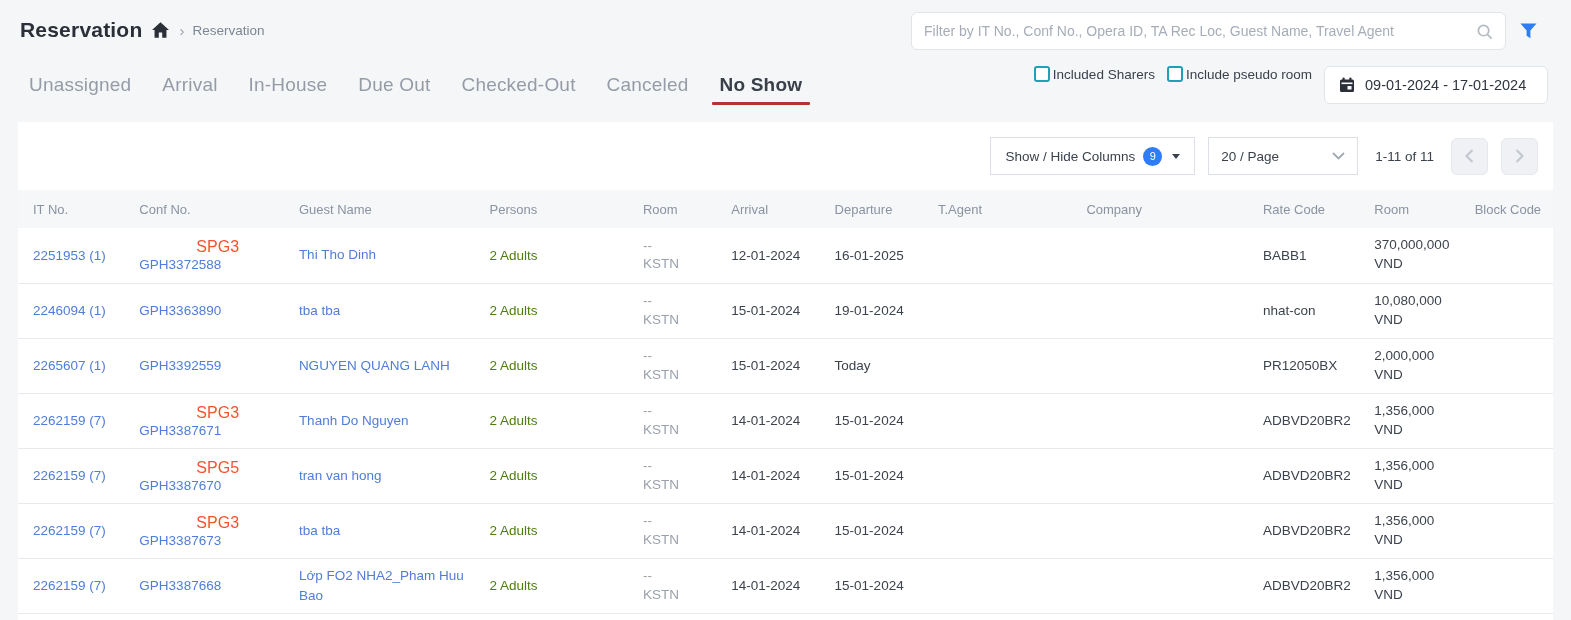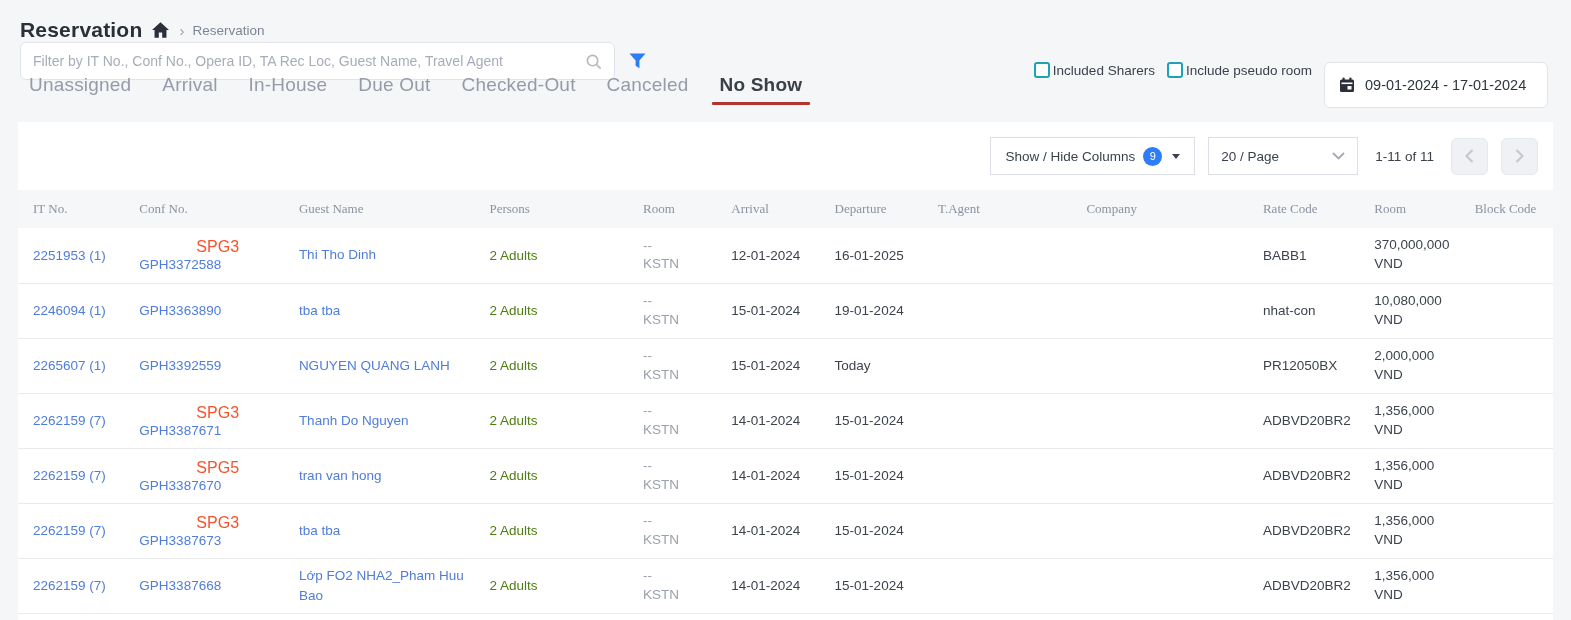--- a/index.html
+++ b/index.html
@@ -5,21 +5,21 @@
   * { margin:0; padding:0; box-sizing:border-box; }
   html,body { width:1571px; height:620px; overflow:hidden; }
   body {
     font-family:"Liberation Sans", sans-serif;
     background:#f5f6f8;
     color:#3d434d;
   }
   
   .top-row{
     display:flex; justify-content:space-between; align-items:flex-start;
-    padding:12px 34px 0 20px; height:60px;flex-direction:column;
+    padding:12px 34px 0 20px; height:60px;
   }
   .title-group{ display:flex; align-items:center; gap:10px; padding-top:6px; }
   .page-title{ font-size:21px; font-weight:bold; color:#2a2f38; letter-spacing:.2px; }
   .crumb{ display:flex; align-items:center; gap:8px; }
   .crumb-chevron{ color:#9aa1ac; font-size:15px; line-height:1; }
   .crumb-item{ color:#7d8694; font-size:13.5px; }
   .search-group{ display:flex; align-items:center; gap:14px; }
   .search-box{
     width:595px; height:38px; background:#fff; border:1px solid #e1e4e9;
     border-radius:6px; display:flex; align-items:center; padding:0 12px;
@@ -45,21 +45,21 @@
     height:3px; background:#b2342c; border-radius:1px;
   }
   .filter-controls{ display:flex; align-items:flex-start; gap:12px; }
   .checkbox-item{ display:flex; align-items:center; gap:3px; cursor:pointer; }
   .checkbox{
     width:16px; height:16px; border:2px solid #1fa0b5; border-radius:3px; background:#fff;
   }
   .checkbox-label{ font-size:13.5px; color:#3b424c; }
   .date-box{
     display:flex; align-items:center; gap:10px; background:#fff;
-    border:1px solid #e1e4e9; border-radius:6px; height:46px; padding:0 14px;
+    border:1px solid #e1e4e9; border-radius:6px; height:38px; padding:0 14px;
     font-size:14.5px; color:#2f353e; cursor:pointer; min-width:224px;
   }
   
   .card{ margin:12px 18px 0; background:#fff; height:498px; overflow:hidden; }
   .toolbar{
     display:flex; justify-content:flex-end; align-items:center;
     gap:13px; padding:15px 15px 15px 0; height:68px;
   }
   .btn{
     background:#fff; border:1px solid #dcdfe5; border-radius:0; height:38px;
@@ -78,21 +78,21 @@
   .range-text{ font-size:13.5px; color:#3b424c; margin:0 4px; }
   .pager-btn{
     width:37px; height:37px; background:#eff1f4; border:1px solid #e5e8ec;
     border-radius:6px; display:flex; align-items:center; justify-content:center; cursor:pointer;
   }
   
   table{ width:100%; border-collapse:collapse; table-layout:fixed; }
   thead tr{ background:#f6f7f9; height:38px; }
   th{
     text-align:left; font-weight:normal; font-size:13px; color:#8a93a1;
-    padding:0 8px; white-space:nowrap; overflow:hidden;font-family:Liberation Serif, serif;
+    padding:0 8px; white-space:nowrap; overflow:hidden;
   }
   th:first-child{ padding-left:15px; }
   tbody tr{ height:55px; border-bottom:1px solid #e8eaee; background:#fff; }
   td{ padding:6px 8px; font-size:13.5px; vertical-align:middle; }
   td:first-child{ padding-left:15px; }
   .link{ color:#4f7dd9; text-decoration:none; cursor:pointer; }
   .tag{ color:#f4532e; font-size:16px; margin-left:57px; margin-bottom:1px; }
   .muted{ color:#4d7c0f; }
   .dark{ color:#3d434d; }
   .room-line{ color:#9aa1ac; line-height:1.35; }

